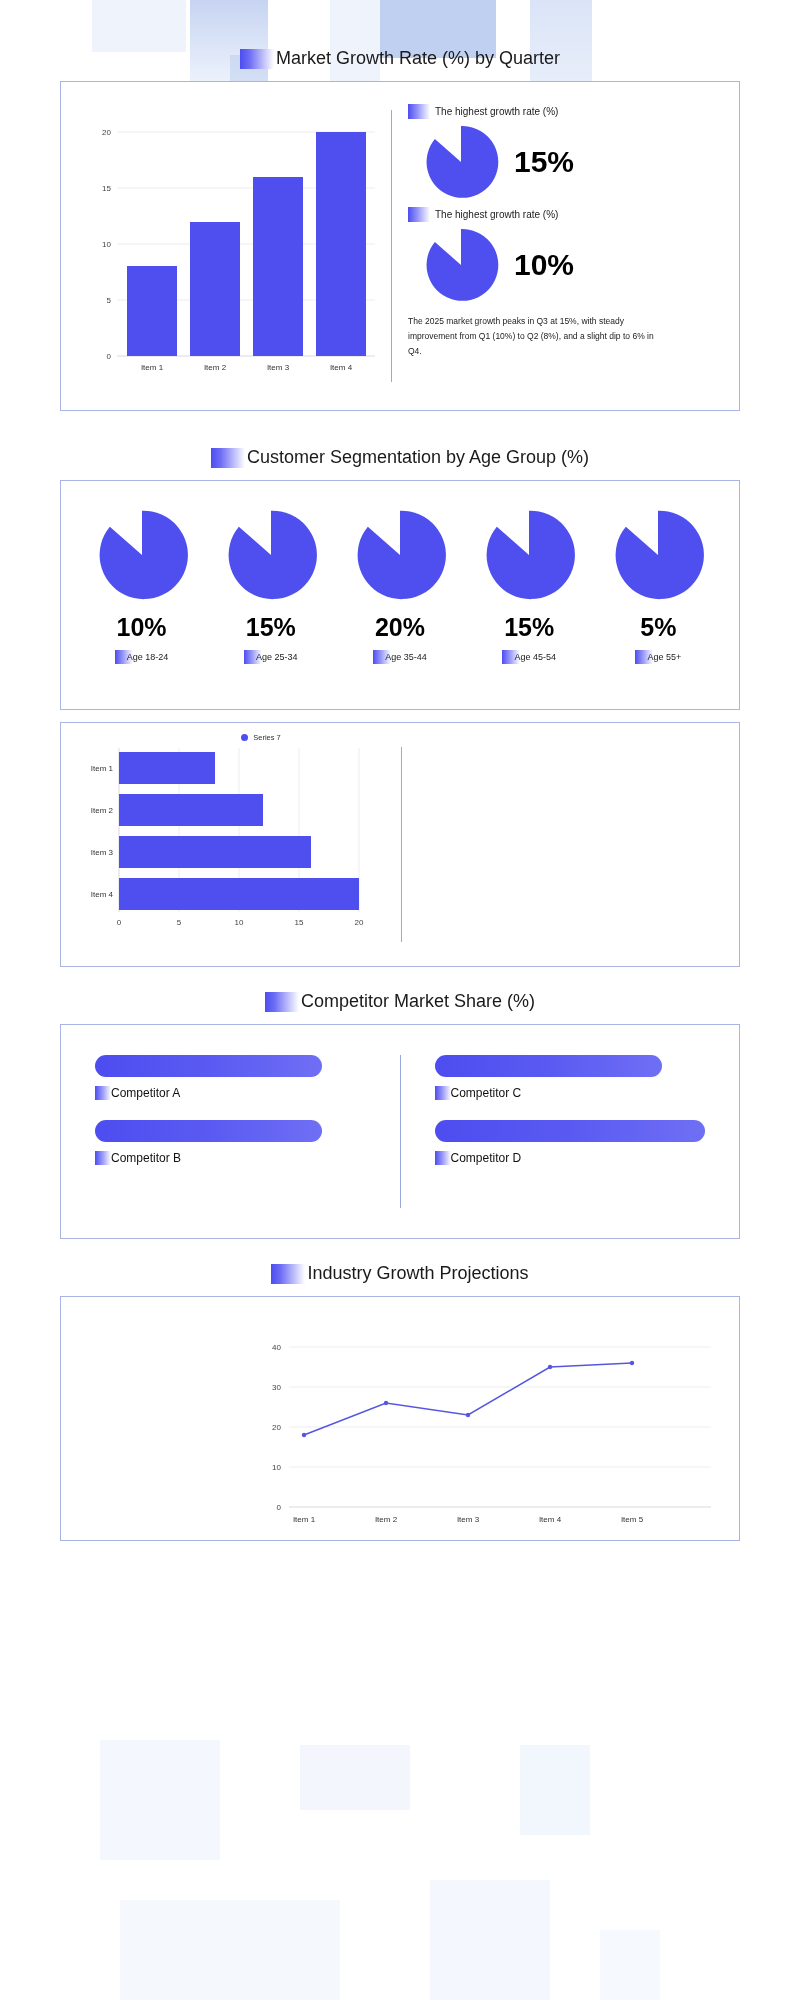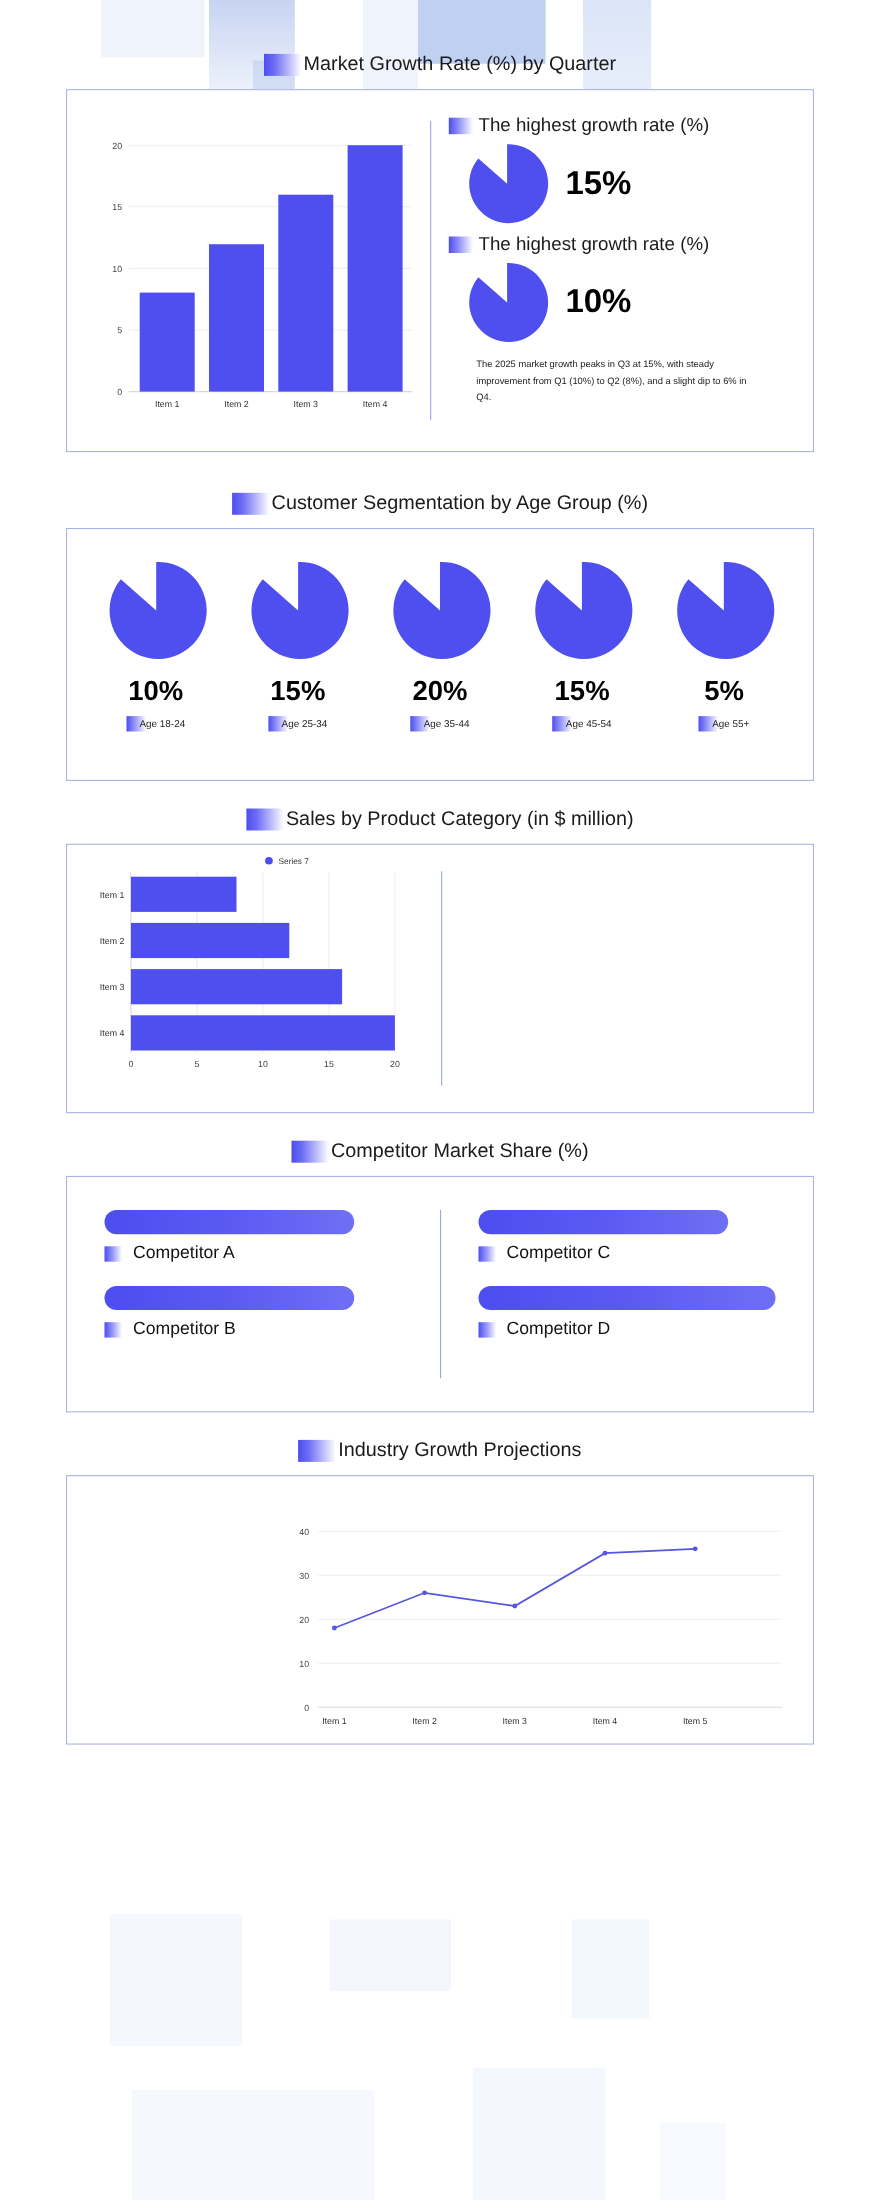--- a/index.html
+++ b/index.html
@@ -67,24 +67,24 @@
   .s1 { width: 680px; height: 330px; display: flex; }
   .s1-left  { width: 330px; position: relative; padding: 22px 0 0 14px; }
   .s1-div   { width: 1px; background: #9aa8e0; margin: 28px 12px 28px 0; }
   .s1-right { flex: 1; padding: 22px 16px 0 4px; }
 
   .mini-chip {
     width: 22px; height: 15px; flex: 0 0 22px;
     background: linear-gradient(90deg, #4d4df0 0%, #8f8ff8 40%, #ffffff 100%);
   }
   .kpi-label-row { display: flex; align-items: center; }
-  .kpi-label { font-size: 17px; color: #1a1a1a; margin-left: -14px; padding-left: 19px; }
+  .kpi-label { font-size: 10px; color: #1a1a1a; margin-left: -14px; padding-left: 19px; }
   .kpi-row { display: flex; align-items: center; gap: 14px; margin: 4px 0 6px 14px; }
   .kpi-val { font-size: 30px; font-weight: 800; color: #000; }
-  .para { font-size: 8.5px; line-height: 1.75; color: #222; margin: 10px 0 0 25px; width: 250px; }
+  .para { font-size: 8.5px; line-height: 1.75; color: #222; margin: 10px 0 0 0; width: 250px; }
 
   
   .pie { width: 78px; height: 78px; flex: 0 0 78px; }
 
   
   .s2 { width: 680px; height: 230px; padding: 26px 16px 0 16px; }
   .seg-row { display: flex; justify-content: space-around; align-items: flex-start; }
   .seg { text-align: center; width: 120px; }
   .seg-pie { width: 96px; height: 96px; margin: 0 auto; }
   .seg-val { font-size: 25px; font-weight: 800; margin-top: 6px; color: #000; }
@@ -115,21 +115,21 @@
     height: 22px; border-radius: 11px;
     background: linear-gradient(90deg, #4d4df0 0%, #5a5af2 50%, #6f6ff5 100%);
     margin-bottom: 9px;
   }
   .bar-track.short { width: 84%; }
   .bar-track.shorter { width: 84%; }
   .bar-track.full { width: 100%; }
   .comp-tag-row { display: flex; align-items: center; margin-bottom: 20px; }
   .comp-chip { width: 16px; height: 14px; flex: 0 0 16px;
     background: linear-gradient(90deg,#4d4df0 0%, #9b9bf9 48%, #ffffff 100%); }
-  .comp-tag { font-size: 16px; color: #111; margin-left: -10px; padding-left: 20px; }
+  .comp-tag { font-size: 12px; color: #111; margin-left: -10px; padding-left: 10px; }
 
   
   .s5 { width: 680px; height: 245px; padding: 18px 10px 0 10px; }
 </style>
 </head>
 <body>
 
 <div class="page">
 
   <div class="deco d1"></div>
@@ -270,24 +270,20 @@
         <div class="seg-val">5%</div>
         <div class="seg-tag-row">
           <span class="seg-chip"></span>
           <span class="seg-tag">Age 55+</span>
         </div>
       </div>
 
     </div>
   </div>
 
-  <div class="section-head" style="margin-top:24px;">
-    <span class="head-chip"></span>
-    <span class="head-text">Sales by Product Category (in $ million)</span>
-  </div>
 
   <div class="card s3">
 
     <div class="s3-left">
       <div class="legend-row">
         <span class="legend-dot"></span>
         <span class="legend-txt">Series 7</span>
       </div>
       <svg width="330" height="200" viewBox="0 0 330 200">
 

